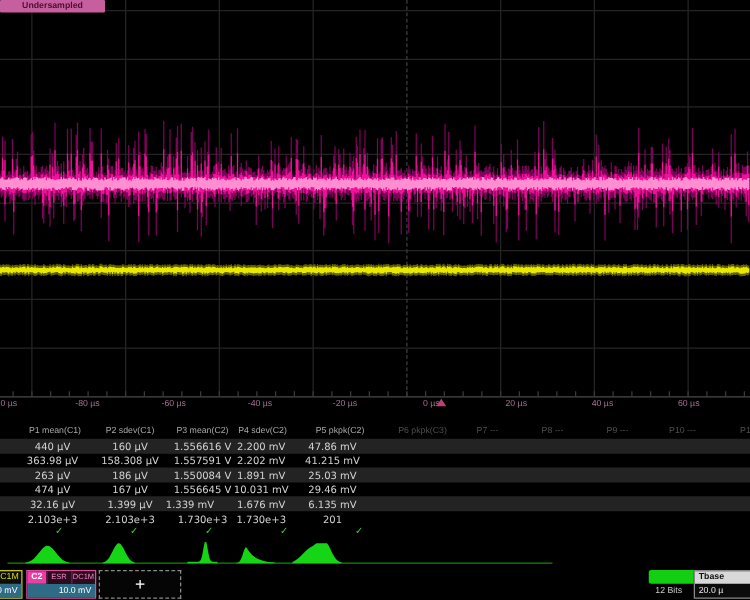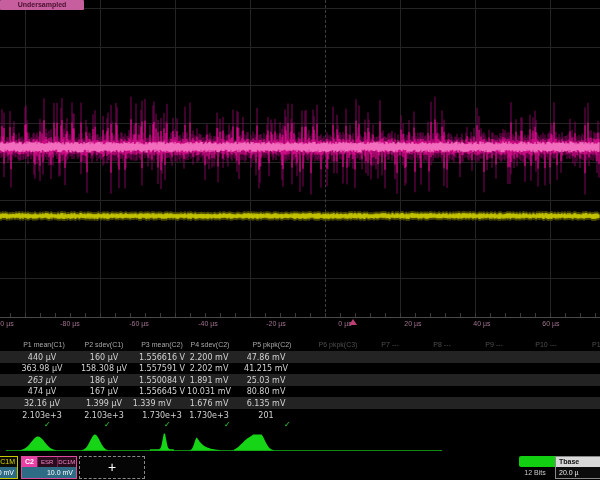--- a/index.html
+++ b/index.html
@@ -150,30 +150,30 @@
       <div class="tv" style="left: 6px; top: 351.5px;">440 µV</div>
       <div class="tv" style="left: 68px; top: 351.5px;">160 µV</div>
       <div class="tv" style="left: 126px; top: 351.5px;">1.556616 V</div>
       <div class="tv" style="left: 173px; top: 351.5px;">2.200 mV</div>
       <div class="tv" style="left: 230px; top: 351.5px;">47.86 mV</div>
       <div class="tv" style="left: 6px; top: 363.1px;">363.98 µV</div>
       <div class="tv" style="left: 68px; top: 363.1px;">158.308 µV</div>
       <div class="tv" style="left: 126px; top: 363.1px;">1.557591 V</div>
       <div class="tv" style="left: 173px; top: 363.1px;">2.202 mV</div>
       <div class="tv" style="left: 230px; top: 363.1px;">41.215 mV</div>
-      <div class="tv" style="left: 6px; top: 374.7px; font-style: italic;">263 µV</div>
+      <div class="tv" style="left: 6px; top: 374.7px;">263 µV</div>
       <div class="tv" style="left: 68px; top: 374.7px;">186 µV</div>
       <div class="tv" style="left: 126px; top: 374.7px;">1.550084 V</div>
       <div class="tv" style="left: 173px; top: 374.7px;">1.891 mV</div>
       <div class="tv" style="left: 230px; top: 374.7px;">25.03 mV</div>
       <div class="tv" style="left: 6px; top: 386.3px;">474 µV</div>
       <div class="tv" style="left: 68px; top: 386.3px;">167 µV</div>
       <div class="tv" style="left: 126px; top: 386.3px;">1.556645 V</div>
       <div class="tv" style="left: 173px; top: 386.3px;">10.031 mV</div>
-      <div class="tv" style="left: 230px; top: 386.3px;">80.80 mV</div>
+      <div class="tv" style="left: 230px; top: 386.3px;">29.46 mV</div>
       <div class="tv" style="left: 6px; top: 397.9px;">32.16 µV</div>
       <div class="tv" style="left: 68px; top: 397.9px;">1.399 µV</div>
       <div class="tv" style="left: 116px; top: 397.9px;">1.339 mV</div>
       <div class="tv" style="left: 173px; top: 397.9px;">1.676 mV</div>
       <div class="tv" style="left: 230px; top: 397.9px;">6.135 mV</div>
       <div class="tv" style="left: 6px; top: 409.5px;">2.103e+3</div>
       <div class="tv" style="left: 68px; top: 409.5px;">2.103e+3</div>
       <div class="tv" style="left: 126px; top: 409.5px;">1.730e+3</div>
       <div class="tv" style="left: 173px; top: 409.5px;">1.730e+3</div>
       <div class="tv" style="left: 230px; top: 409.5px;">201</div>

